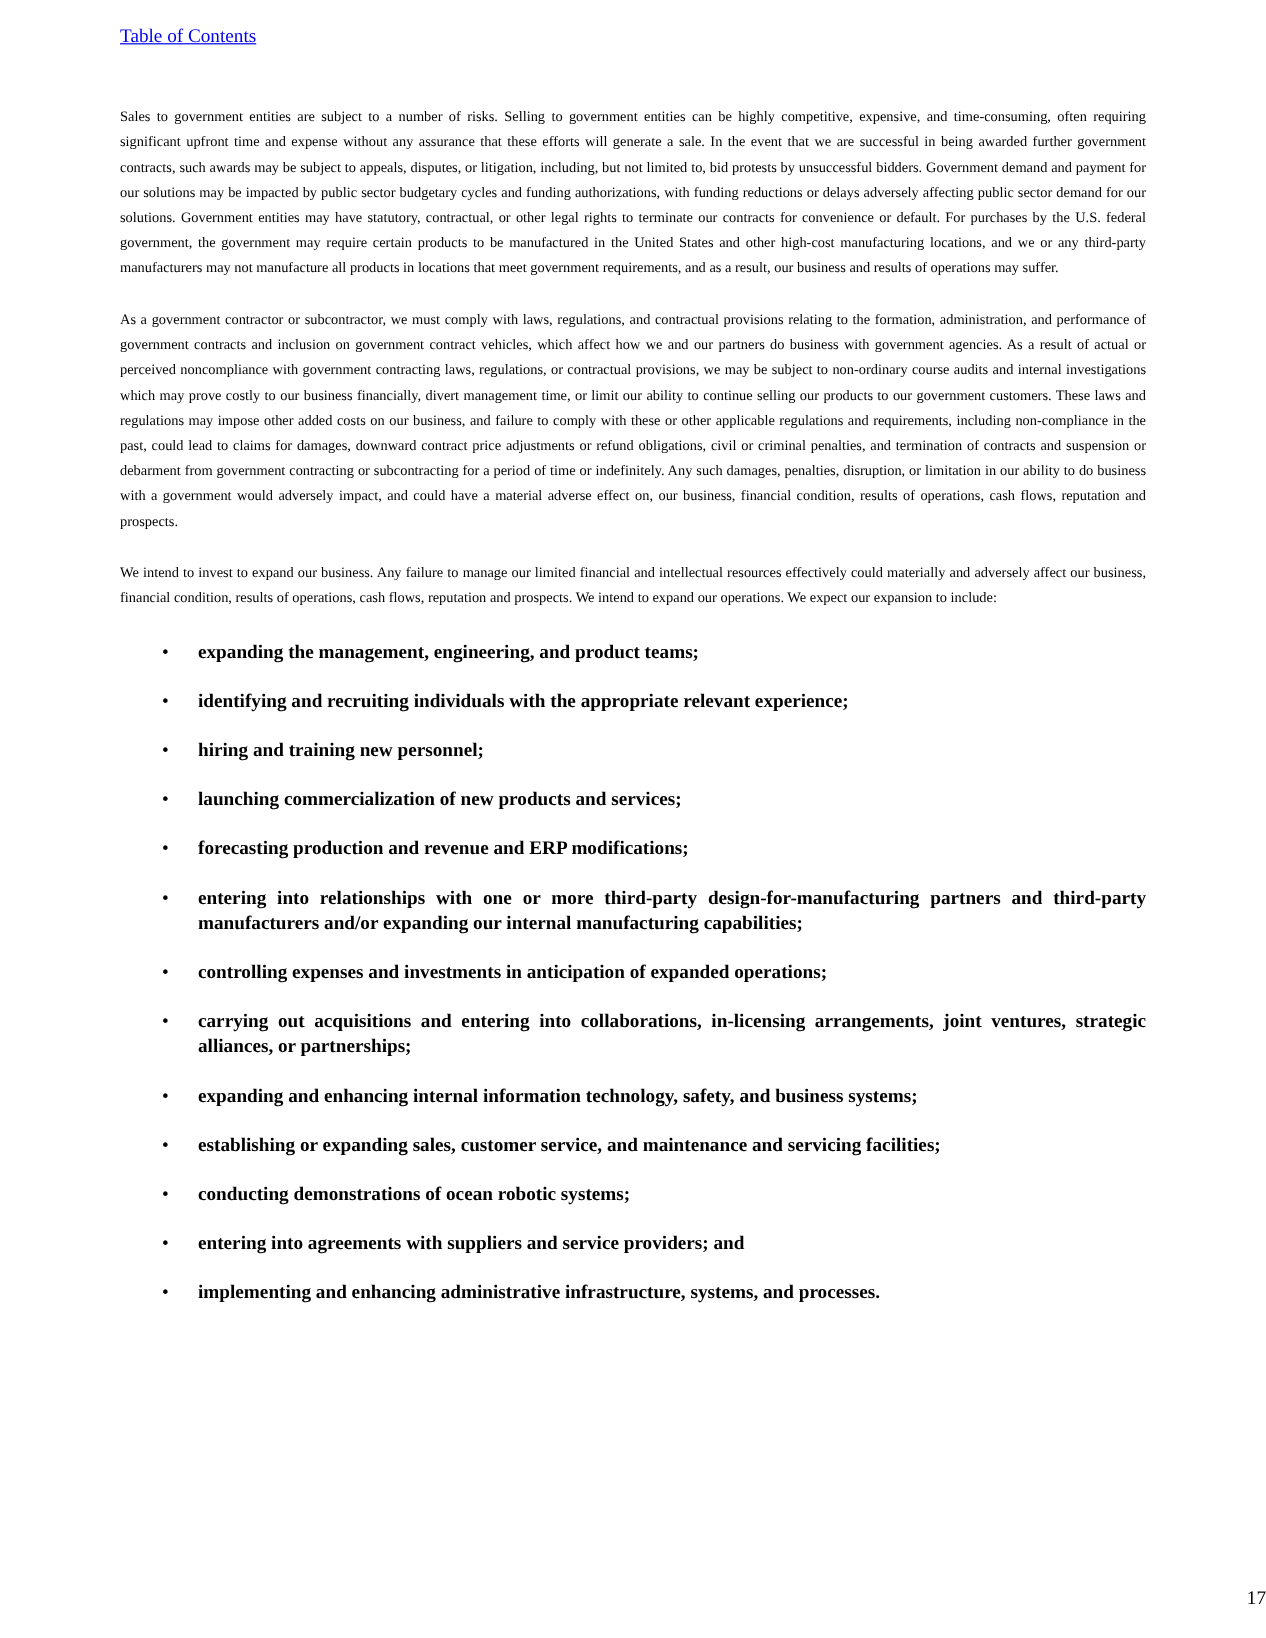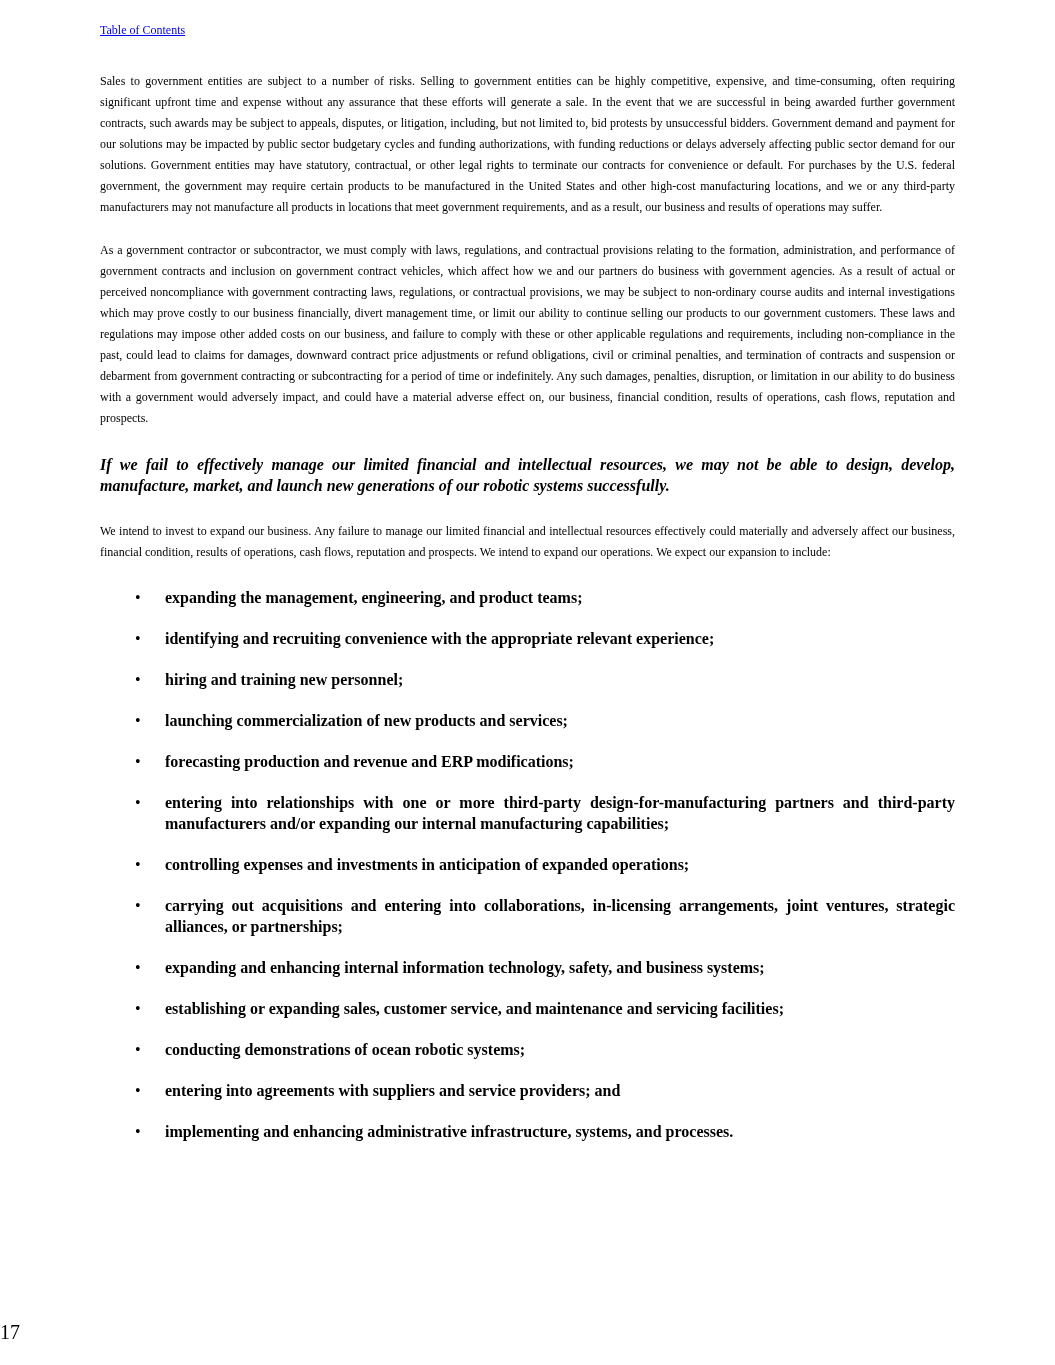--- a/index.html
+++ b/index.html
@@ -13,24 +13,24 @@
     overflow: hidden;
   }
   .page {
     position: relative;
     width: 1055px;
     height: 1365px;
     padding: 20px 100px 0 100px;
   }
   .toc-link {
     display: inline-block;
-    font-size: 12px;
+    font-size: 16px;
     line-height: 21px;
     color: #0000ee;
-    margin-bottom: 30px;
+    margin-bottom: 46px;
     cursor: pointer;
   }
   p.body-text {
     font-size: 12px;
     line-height: 21px;
     text-align: justify;
     margin-bottom: 22px;
   }
   p.risk-heading {
     font-size: 16px;
@@ -58,48 +58,47 @@
   }
   ul.expansion-list li .li-text {
     text-align: justify;
     font-weight: bold;
   }
   .page-number {
     position: absolute;
     left: 0;
     right: 0;
     bottom: 22px;
-    text-align: left;
-    font-size: 20px;
+    text-align: right;
+    font-size: 16px;
     line-height: 21px;
   }
 </style>
 </head>
 <body>
 
 <div class="page">
 
   <a href="#" class="toc-link">Table of Contents</a>
 
   <p class="body-text">Sales to government entities are subject to a number of risks. Selling to government entities can be highly competitive, expensive, and time-consuming, often requiring significant upfront time and expense without any assurance that these efforts will generate a sale. In the event that we are successful in being awarded further government contracts, such awards may be subject to appeals, disputes, or litigation, including, but not limited to, bid protests by unsuccessful bidders. Government demand and payment for our solutions may be impacted by public sector budgetary cycles and funding authorizations, with funding reductions or delays adversely affecting public sector demand for our solutions. Government entities may have statutory, contractual, or other legal rights to terminate our contracts for convenience or default. For purchases by the U.S. federal government, the government may require certain products to be manufactured in the United States and other high-cost manufacturing locations, and we or any third-party manufacturers may not manufacture all products in locations that meet government requirements, and as a result, our business and results of operations may suffer.</p>
 
   <p class="body-text">As a government contractor or subcontractor, we must comply with laws, regulations, and contractual provisions relating to the formation, administration, and performance of government contracts and inclusion on government contract vehicles, which affect how we and our partners do business with government agencies. As a result of actual or perceived noncompliance with government contracting laws, regulations, or contractual provisions, we may be subject to non-ordinary course audits and internal investigations which may prove costly to our business financially, divert management time, or limit our ability to continue selling our products to our government customers. These laws and regulations may impose other added costs on our business, and failure to comply with these or other applicable regulations and requirements, including non-compliance in the past, could lead to claims for damages, downward contract price adjustments or refund obligations, civil or criminal penalties, and termination of contracts and suspension or debarment from government contracting or subcontracting for a period of time or indefinitely. Any such damages, penalties, disruption, or limitation in our ability to do business with a government would adversely impact, and could have a material adverse effect on, our business, financial condition, results of operations, cash flows, reputation and prospects.</p>
 
-  <p class="risk-heading">If we fail to effectively manage our limited financial and intellectual resources, we may not be able to design, develop, manufacture, market, and launch new generations of our robotic systems successfully.</p>
 
   <p class="body-text">We intend to invest to expand our business. Any failure to manage our limited financial and intellectual resources effectively could materially and adversely affect our business, financial condition, results of operations, cash flows, reputation and prospects. We intend to expand our operations. We expect our expansion to include:</p>
 
   <ul class="expansion-list">
     <li>
       <span class="bullet">•</span>
       <span class="li-text">expanding the management, engineering, and product teams;</span>
     </li>
     <li>
       <span class="bullet">•</span>
-      <span class="li-text">identifying and recruiting convenience with the appropriate relevant experience;</span>
+      <span class="li-text">identifying and recruiting individuals with the appropriate relevant experience;</span>
     </li>
     <li>
       <span class="bullet">•</span>
       <span class="li-text">hiring and training new personnel;</span>
     </li>
     <li>
       <span class="bullet">•</span>
       <span class="li-text">launching commercialization of new products and services;</span>
     </li>
     <li>

